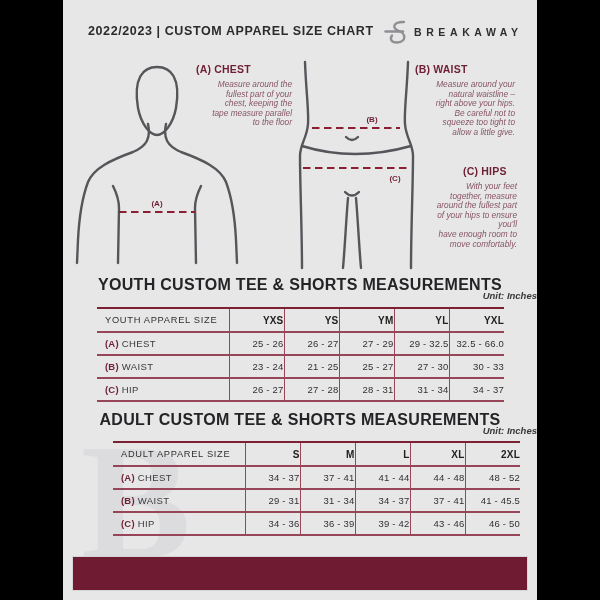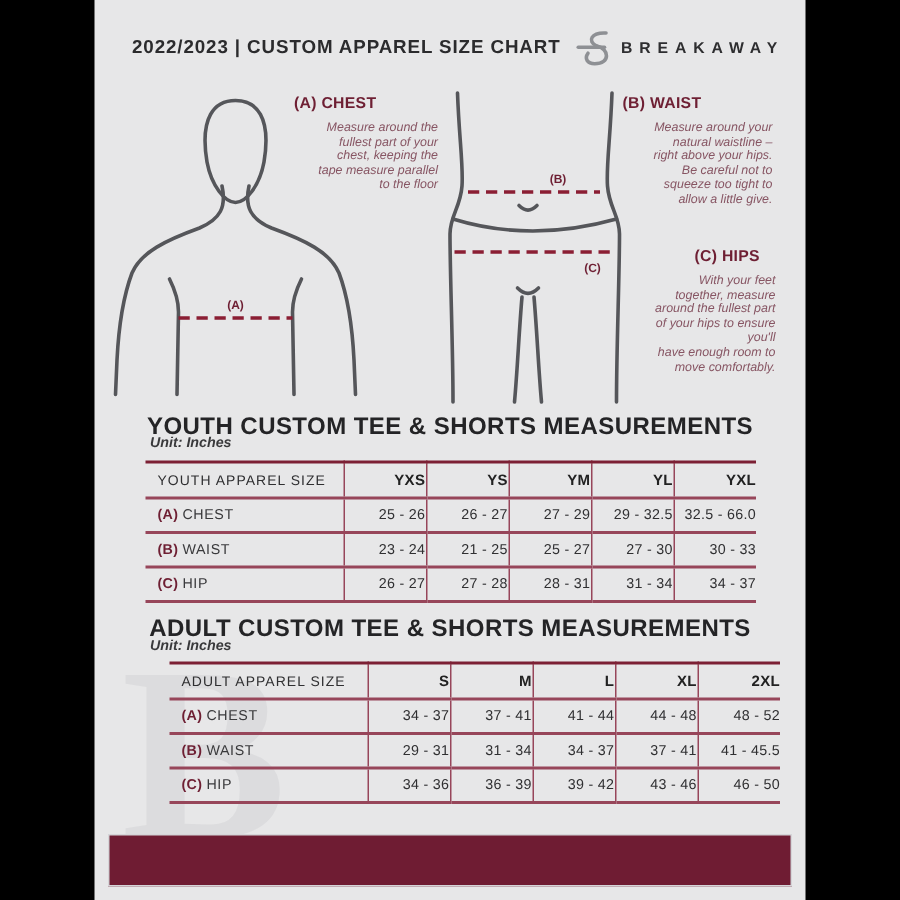--- a/index.html
+++ b/index.html
@@ -47,22 +47,22 @@
   .fig path, .fig ellipse{fill:none;stroke:#55565a;stroke-width:2.4;stroke-linecap:round;}
   .fig .dash{stroke:#8b1e33;stroke-width:2.2;stroke-dasharray:7.5 4.5;stroke-linecap:butt;}
   .fig text{font-family:"Liberation Sans",sans-serif;font-size:8px;font-weight:bold;fill:#6e1f33;}
 
   
   .sec-title{
     position:absolute;left:0;width:474px;text-align:center;
     font-size:16px;font-weight:bold;letter-spacing:.3px;color:#242426;
   }
   .sec-unit{
-    position:absolute;left:0;width:474px;text-align:left;
-    font-size:9.5px;font-weight:bold;font-style:italic;color:#39393b;padding-left:37px;
+    position:absolute;left:0;width:474px;text-align:right;
+    font-size:9.5px;font-weight:bold;font-style:italic;color:#39393b;
   }
   .t-youth-title{top:276px;} .t-youth-unit{top:290px;}
   .t-adult-title{top:411px;} .t-adult-unit{top:425px;}
 
   
   table.size{
     position:absolute;left:34px;width:407px;border-collapse:collapse;table-layout:fixed;
     border-top:2.5px solid #7c2034;border-bottom:2px solid #97465a;
   }
   .tbl-youth{top:307px;} .tbl-adult{top:441px;margin-left:16px;}

